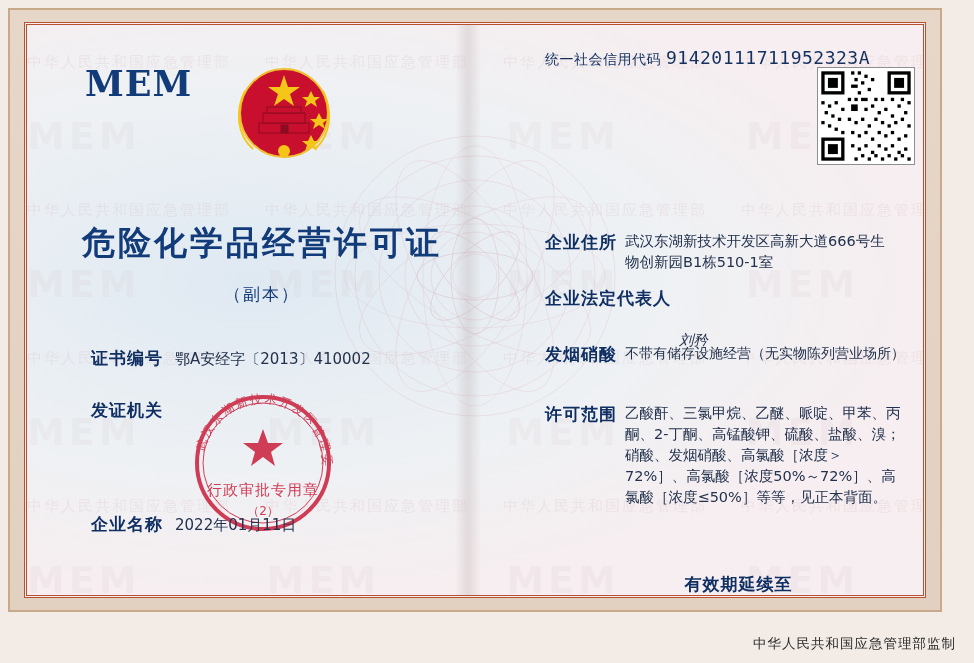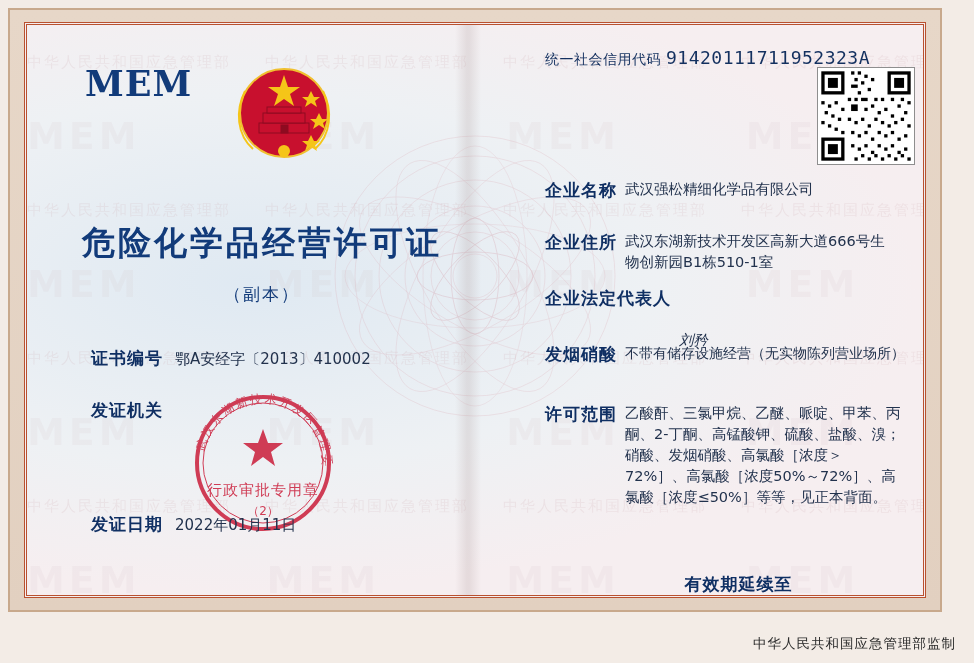--- a/index.html
+++ b/index.html
@@ -250,21 +250,21 @@
             <text font-size="12" fill="#c8102e" letter-spacing="2">
               <textPath href="#sealArc" startOffset="6%">武汉东湖新技术开发区管理委员会</textPath>
             </text>
             <polygon points="86,52 91,66 106,66 94,75 98,89 86,80 74,89 78,75 66,66 81,66" fill="#c8102e"></polygon>
             <text x="86" y="118" text-anchor="middle" font-size="15" fill="#c8102e" letter-spacing="1">行政审批专用章</text>
             <text x="86" y="138" text-anchor="middle" font-size="12" fill="#c8102e">（2）</text>
           </g>
         </svg>
 
         <div class="lrow row-date">
-          <span class="lab">发证日期</span><span class="val">2022年01月11日</span>
+          <span class="lab">企业名称</span><span class="val">2022年01月11日</span>
         </div>
       </div>
 
       <div class="right">
 
         <div class="credit">
           <span>统一社会信用代码</span>
           <span class="num">91420111711952323A</span>
         </div>
 
@@ -349,23 +349,20 @@
               <rect x="15" y="27" width="1" height="1"></rect>
             <rect x="17" y="26" width="1" height="1"></rect>
               <rect x="19" y="27" width="1" height="1"></rect>
               <rect x="21" y="26" width="1" height="1"></rect>
             <rect x="23" y="27" width="1" height="1"></rect>
               <rect x="25" y="26" width="1" height="1"></rect>
               <rect x="27" y="27" width="1" height="1"></rect>
           </g>
         </svg>
 
-        <div class="rrow r-name">
-          <span class="lab">企业名称</span><span class="val">武汉强松精细化学品有限公司</span>
-        </div>
 
         <div class="rrow r-addr">
           <span class="lab">企业住所</span><span class="val">武汉东湖新技术开发区高新大道666号生物创新园B1栋510-1室</span>
         </div>
 
         <div class="rrow r-legal">
           <span class="lab">企业法定代表人</span><span class="val handwrite">刘矜</span>
         </div>
 
         <div class="rrow r-mode">

